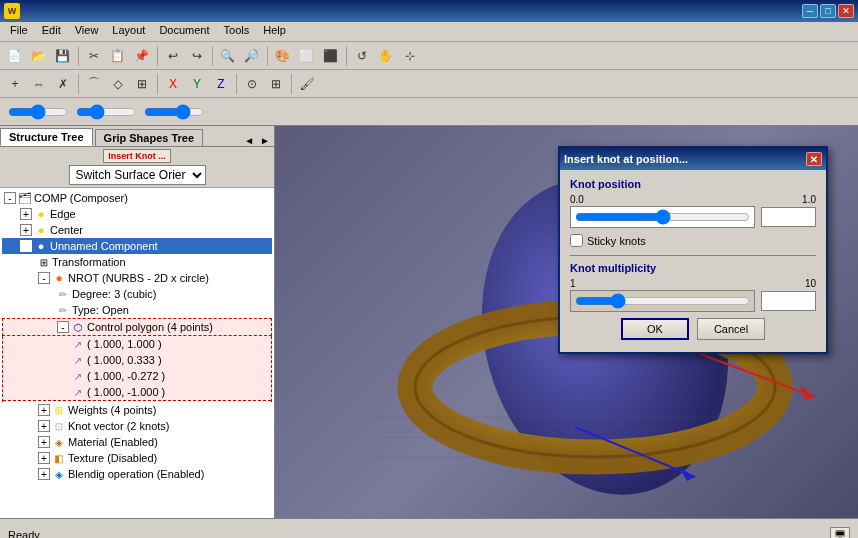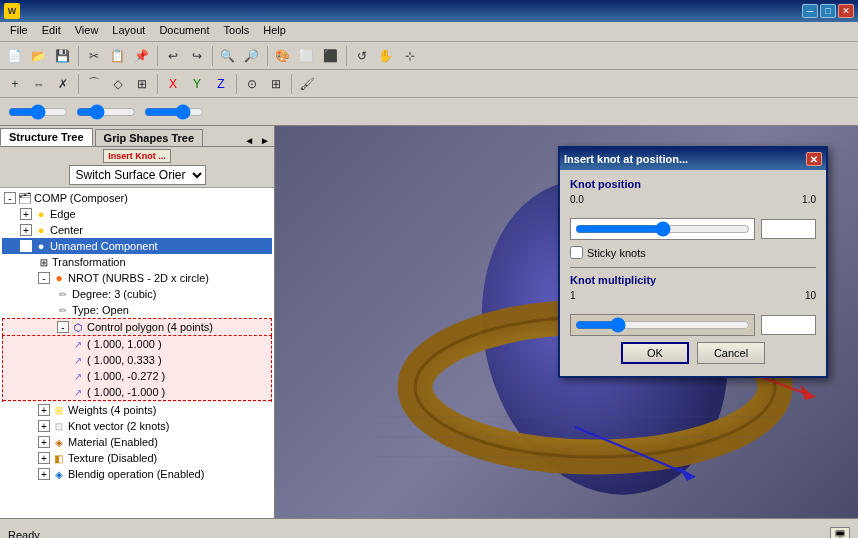--- a/index.html
+++ b/index.html
@@ -306,21 +306,21 @@
       position: relative;
     }
     .knot-range-input {
       width: 100%;
       cursor: pointer;
     }
     .knot-slider-labels {
       display: flex;
       justify-content: space-between;
       font-size: 10px;
-      margin-bottom: 13px;
+      margin-bottom: 1px;
     }
 
     
     .scene-svg {
       position: absolute;
       top: 0; left: 0;
       width: 100%; height: 100%;
     }
   </style>
 </head>

